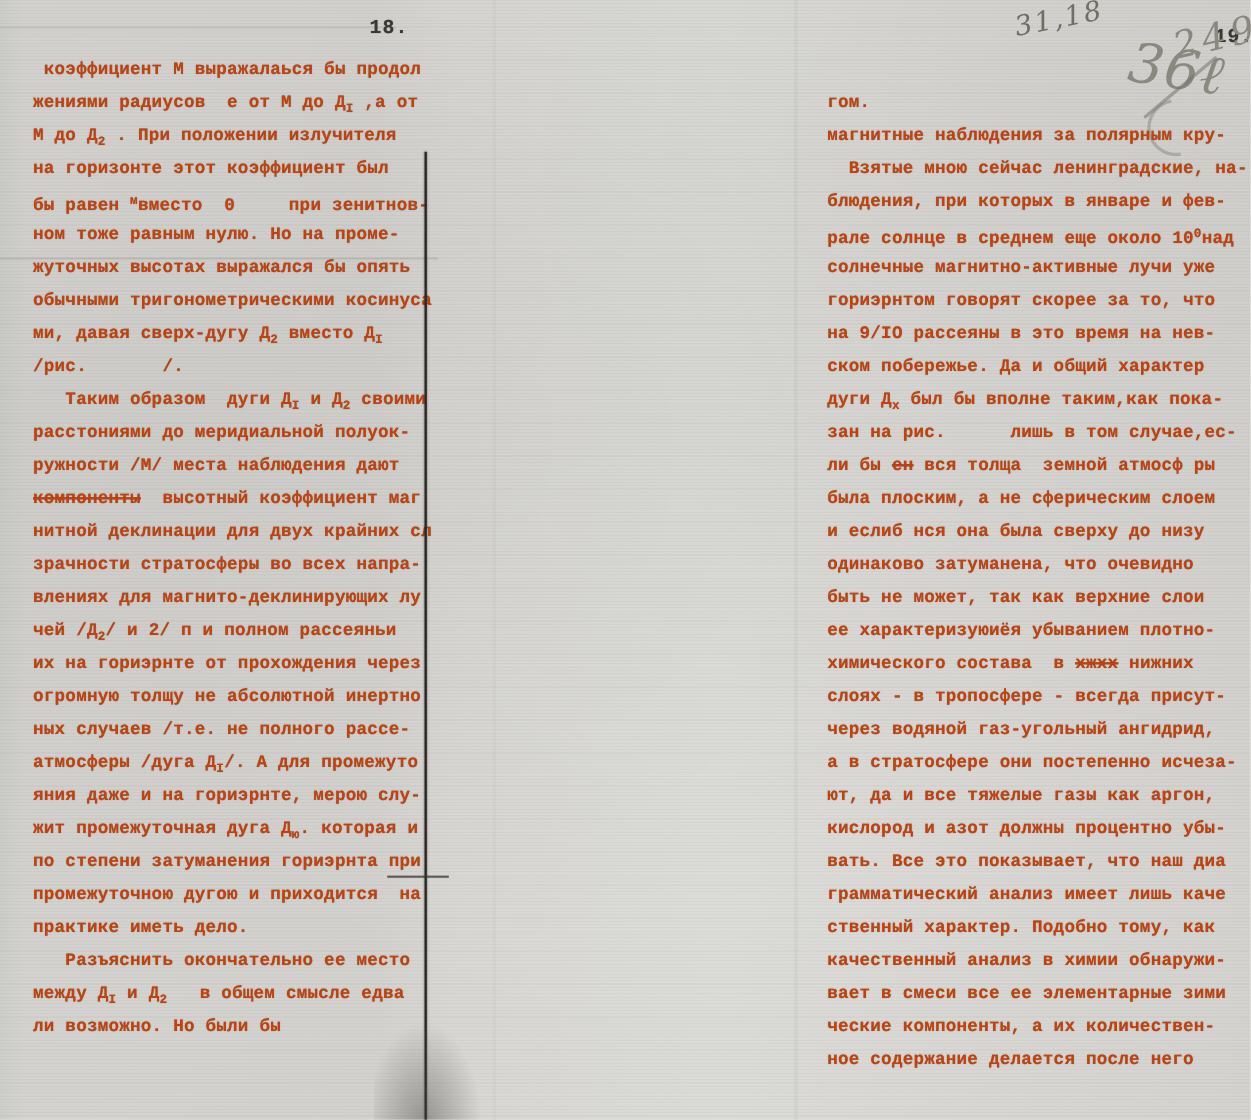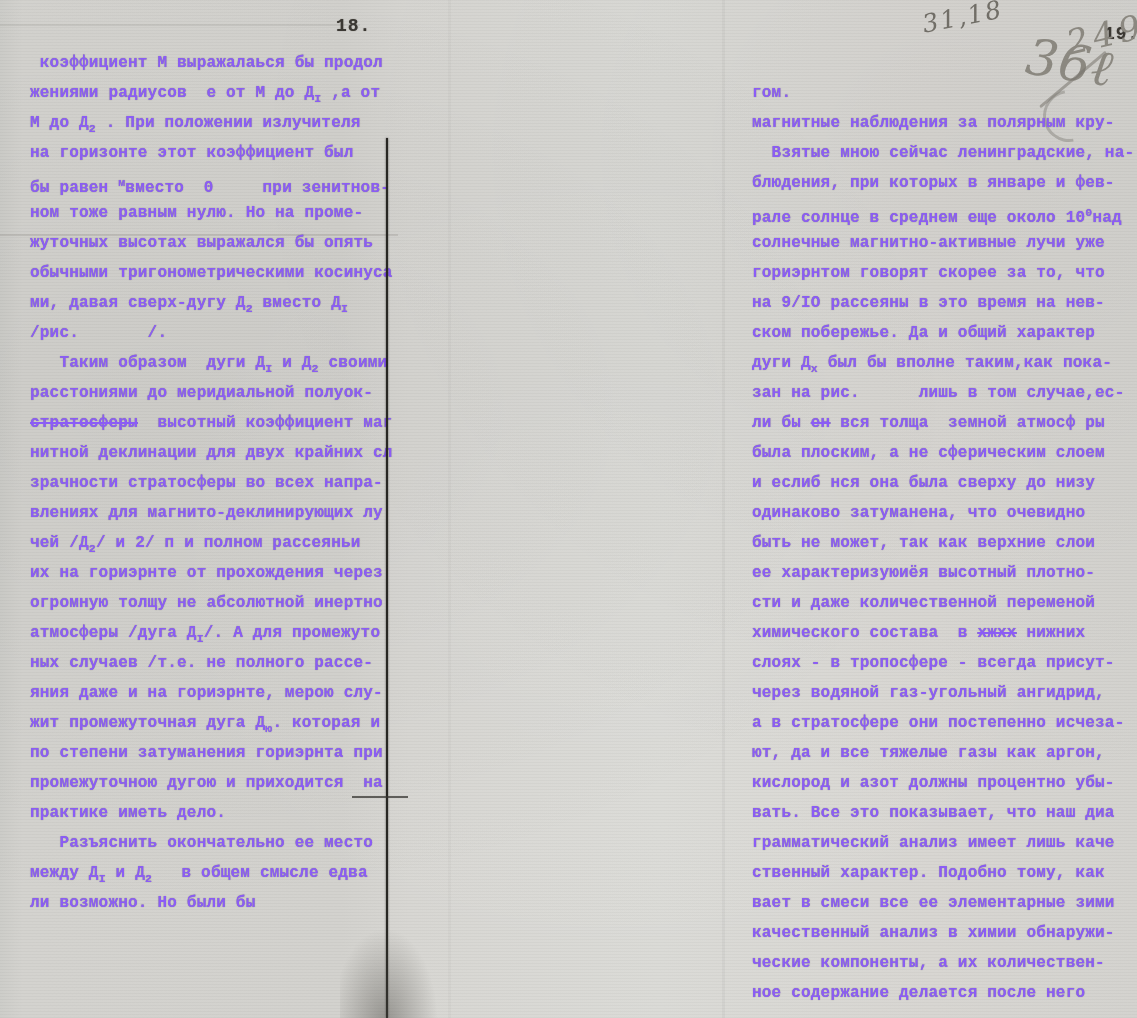--- a/index.html
+++ b/index.html
@@ -25,21 +25,21 @@
     position:absolute;left:386px;top:138px;width:2px;height:880px;
     background:#28Array2723;background:#282723;box-shadow:0 0 2px rgba(40,39,35,.8);
   }
   .fold-shadow{
     position:absolute;left:340px;top:925px;width:100px;height:93px;
     background:radial-gradient(ellipse at 45% 105%, rgba(70,68,63,0.45), transparent 68%);
     pointer-events:none;
   }
   .margin-dash{position:absolute;left:352px;top:796px;width:56px;height:2px;background:rgba(55,53,49,0.75);}
 
-  .body-text{position:absolute;color:#8b5cf6;}
+  .body-text{position:absolute;color:#c2410c;}
   .page-left-body{left:30px;top:48px;width:368px;}
   .page-right-body{left:752px;top:78px;width:386px;}
   .line{
     height:30px;line-height:30px;font-size:16px;font-weight:700;
     white-space:pre;letter-spacing:0.2px;
     text-shadow:0 0 1px rgba(62,59,53,0.55);
   }
   .sb{font-size:0.72em;vertical-align:-0.45em;}
   .sp{font-size:0.72em;vertical-align:0.55em;}
   .xx{text-decoration:line-through;text-decoration-thickness:2px;}
@@ -85,29 +85,30 @@
       <div class="line">М до Д<span class="sb">2</span> . При положении излучителя</div>
       <div class="line">на горизонте этот коэффициент был</div>
       <div class="line">бы равен <span class="sp">м</span>вместо  0     при зенитнов-</div>
       <div class="line">ном тоже равным нулю. Но на проме-</div>
       <div class="line">жуточных высотах выражался бы опять</div>
       <div class="line">обычными тригонометрическими косинуса</div>
       <div class="line">ми, давая сверх-дугу Д<span class="sb">2</span> вместо Д<span class="sb">I</span></div>
       <div class="line">/рис.       /.</div>
       <div class="line">   Таким образом  дуги Д<span class="sb">I</span> и Д<span class="sb">2</span> своими</div>
       <div class="line">расстониями до меридиальной полуок-</div>
-      <div class="line"><span class="xx">стратосферы</span>  высотный коэффициент маг</div>
+      <div class="line">ружности /М/ места наблюдения дают</div>
+      <div class="line"><span class="xx">компоненты</span>  высотный коэффициент маг</div>
       <div class="line">нитной деклинации для двух крайних сл</div>
       <div class="line">зрачности стратосферы во всех напра-</div>
       <div class="line">влениях для магнито-деклинирующих лу</div>
       <div class="line">чей /Д<span class="sb">2</span>/ и 2/ п и полном рассеяньи</div>
       <div class="line">их на гориэрнте от прохождения через</div>
       <div class="line">огромную толщу не абсолютной инертно</div>
+      <div class="line">ных случаев /т.е. не полного рассе-</div>
       <div class="line">атмосферы /дуга Д<span class="sb">I</span>/. А для промежуто</div>
-      <div class="line">ных случаев /т.е. не полного рассе-</div>
       <div class="line">яния даже и на гориэрнте, мерою слу-</div>
       <div class="line">жит промежуточная дуга Д<span class="sb">ю</span>. которая и</div>
       <div class="line">по степени затуманения гориэрнта при</div>
       <div class="line">промежуточною дугою и приходится  на</div>
       <div class="line">практике иметь дело.</div>
       <div class="line">   Разъяснить окончательно ее место</div>
       <div class="line">между Д<span class="sb">I</span> и Д<span class="sb">2</span>   в общем смысле едва</div>
       <div class="line">ли возможно. Но были бы</div>
     </div>
 </div>
@@ -133,29 +134,28 @@
       <div class="line">гориэрнтом говорят скорее за то, что</div>
       <div class="line">на 9/IO рассеяны в это время на нев-</div>
       <div class="line">ском побережье. Да и общий характер</div>
       <div class="line">дуги Д<span class="sb">х</span> был бы вполне таким,как пока-</div>
       <div class="line">зан на рис.      лишь в том случае,ес-</div>
       <div class="line">ли бы <span class="xx">ен</span> вся толща  земной атмосф ры</div>
       <div class="line">была плоским, а не сферическим слоем</div>
       <div class="line">и еслиб нся она была сверху до низу</div>
       <div class="line">одинаково затуманена, что очевидно</div>
       <div class="line">быть не может, так как верхние слои</div>
-      <div class="line">ее характеризуюиёя высотный плотно-</div>
-      <div class="line">сти и даже количественной переменой</div>
+      <div class="line">ее характеризуюиёя убыванием плотно-</div>
       <div class="line">химического состава  в <span class="xx">хжхх</span> нижних</div>
       <div class="line">слоях - в тропосфере - всегда присут-</div>
       <div class="line">через водяной газ-угольный ангидрид,</div>
       <div class="line">а в стратосфере они постепенно исчеза-</div>
       <div class="line">ют, да и все тяжелые газы как аргон,</div>
       <div class="line">кислород и азот должны процентно убы-</div>
       <div class="line">вать. Все это показывает, что наш диа</div>
       <div class="line">грамматический анализ имеет лишь каче</div>
       <div class="line">ственный характер. Подобно тому, как</div>
+      <div class="line">качественный анализ в химии обнаружи-</div>
       <div class="line">вает в смеси все ее элементарные зими</div>
-      <div class="line">качественный анализ в химии обнаружи-</div>
       <div class="line">ческие компоненты, а их количествен-</div>
       <div class="line">ное содержание делается после него</div>
     </div>
 </div>
 
 </body></html>

